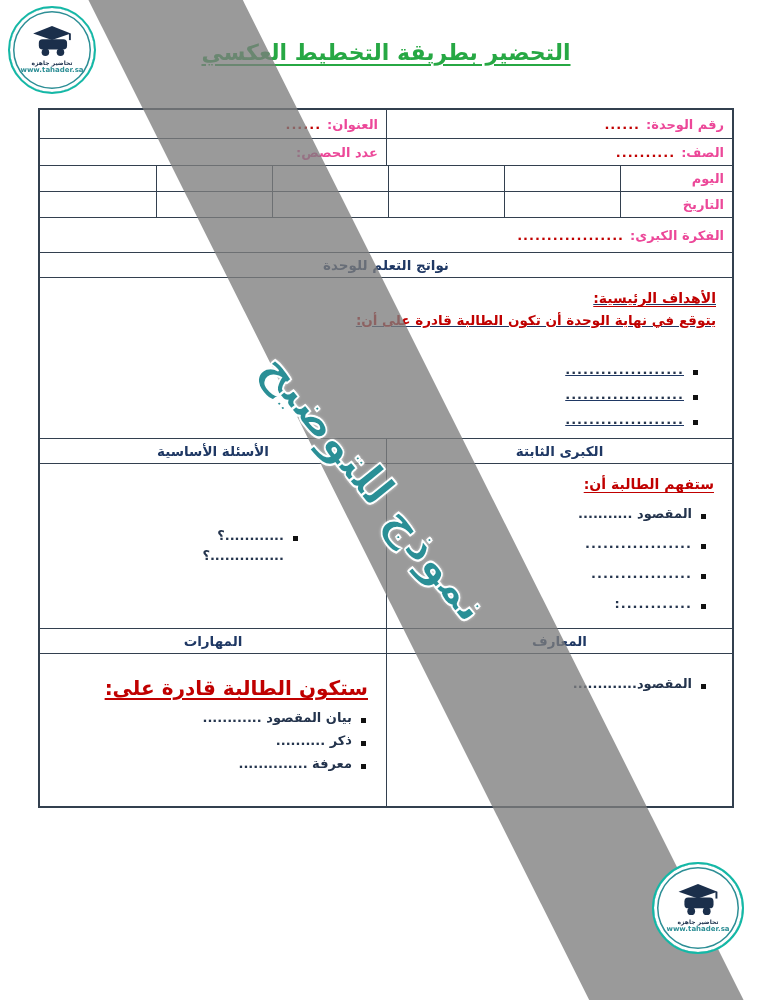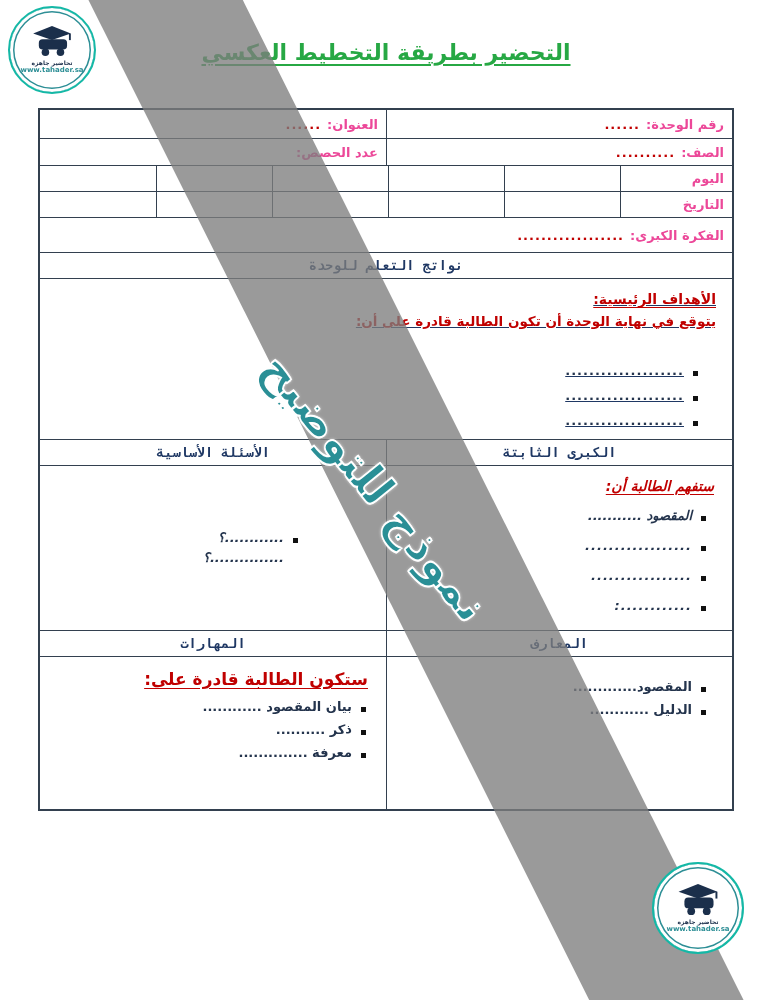--- a/index.html
+++ b/index.html
@@ -82,26 +82,26 @@
   .r-half { grid-template-columns: 1fr 1fr; }
   .r-day  { grid-template-columns: 112px repeat(5, 1fr); }
   .r-full { grid-template-columns: 1fr; }
   .cell {
     padding: 4px 8px;
     display: flex; align-items: center;
     min-height: 24px;
   }
   .row .cell:not(:last-child) { border-inline-end: 1px solid #33404f; }
   .cell.top { align-items: flex-start; }
-  .cell.center { justify-content: center; text-align: left; font-family: Liberation Mono, monospace; }
+  .cell.center { justify-content: center; text-align: left; }
 
   .h28 { min-height: 28px; } .h26 { min-height: 26px; }
   .h25 { min-height: 25px; } .h34 { min-height: 34px; }
   .h22 { min-height: 22px; } .h160 { min-height: 160px; }
-  .h164 { min-height: 164px; font-style: italic; } .h152 { min-height: 152px; }
+  .h164 { min-height: 164px; } .h152 { min-height: 152px; }
 
   .lbl { color: #ec4899; font-weight: 700; white-space: nowrap; }
   .dots { margin-inline-start: 6px; letter-spacing: 1px; }
   .red { color: #c00000; }
 
   
   .obj-block { width: 100%; padding: 8px 8px 6px 8px; text-decoration: underline; }
   .red-title { color: #c00000; font-size: 14px; font-weight: 700; text-decoration: underline; text-underline-offset: 3px; }
   .red-sub { color: #c00000; font-size: 13.5px; font-weight: 700; margin-top: 6px; }
   .obj-items { padding: 34px 18px 0 0; display: flex; flex-direction: column; gap: 10px; }
@@ -110,21 +110,21 @@
   .li::before { content: ""; flex: none; width: 5px; height: 5px; background: #111; margin-top: 8px; }
   .li.no-b::before { background: transparent; }
   .li .txt { letter-spacing: 1px; }
 
   
   .col-block { width: 100%; padding: 8px 10px; }
   .u-items { padding: 14px 8px 0 0; display: flex; flex-direction: column; gap: 15px; }
   .q-items { padding: 52px 70px 0 0; display: flex; flex-direction: column; gap: 5px; }
   .q-items .li.no-b { margin-inline-start: 0; margin-inline-end: -12px; justify-content: flex-start; }
   .k-items { padding: 10px 8px 0 0; display: flex; flex-direction: column; gap: 8px; }
-  .s-title { font-size: 17px; }
+  .s-title { font-size: 20px; margin-top: 10px; }
   .s-items { padding: 10px 2px 0 0; display: flex; flex-direction: column; gap: 8px; }
   .sec-head { font-size: 13.5px; color: #1f3864; }
 </style>
 </head>
 <body>
 
 <div class="page">
 
   <div class="logo logo-top">
     <svg width="46" height="32" viewBox="0 0 48 34">
@@ -262,23 +262,20 @@
       <div class="cell h22 center sec-head">المهارات</div>
     </div>
 
     <div class="row r-half">
       <div class="cell h152 top">
         <div class="col-block">
           <div class="k-items">
             <div class="li">
                 <span class="txt">المقصود.............</span>
               </div>
-            <div class="li">
-                <span class="txt">الدليل ............</span>
-              </div>
           </div>
         </div>
       </div>
       <div class="cell h152 top">
         <div class="col-block">
           <div class="red-title s-title">ستكون الطالبة قادرة على:</div>
           <div class="s-items">
             <div class="li">
                 <span class="txt">بيان المقصود ............</span>
               </div>

